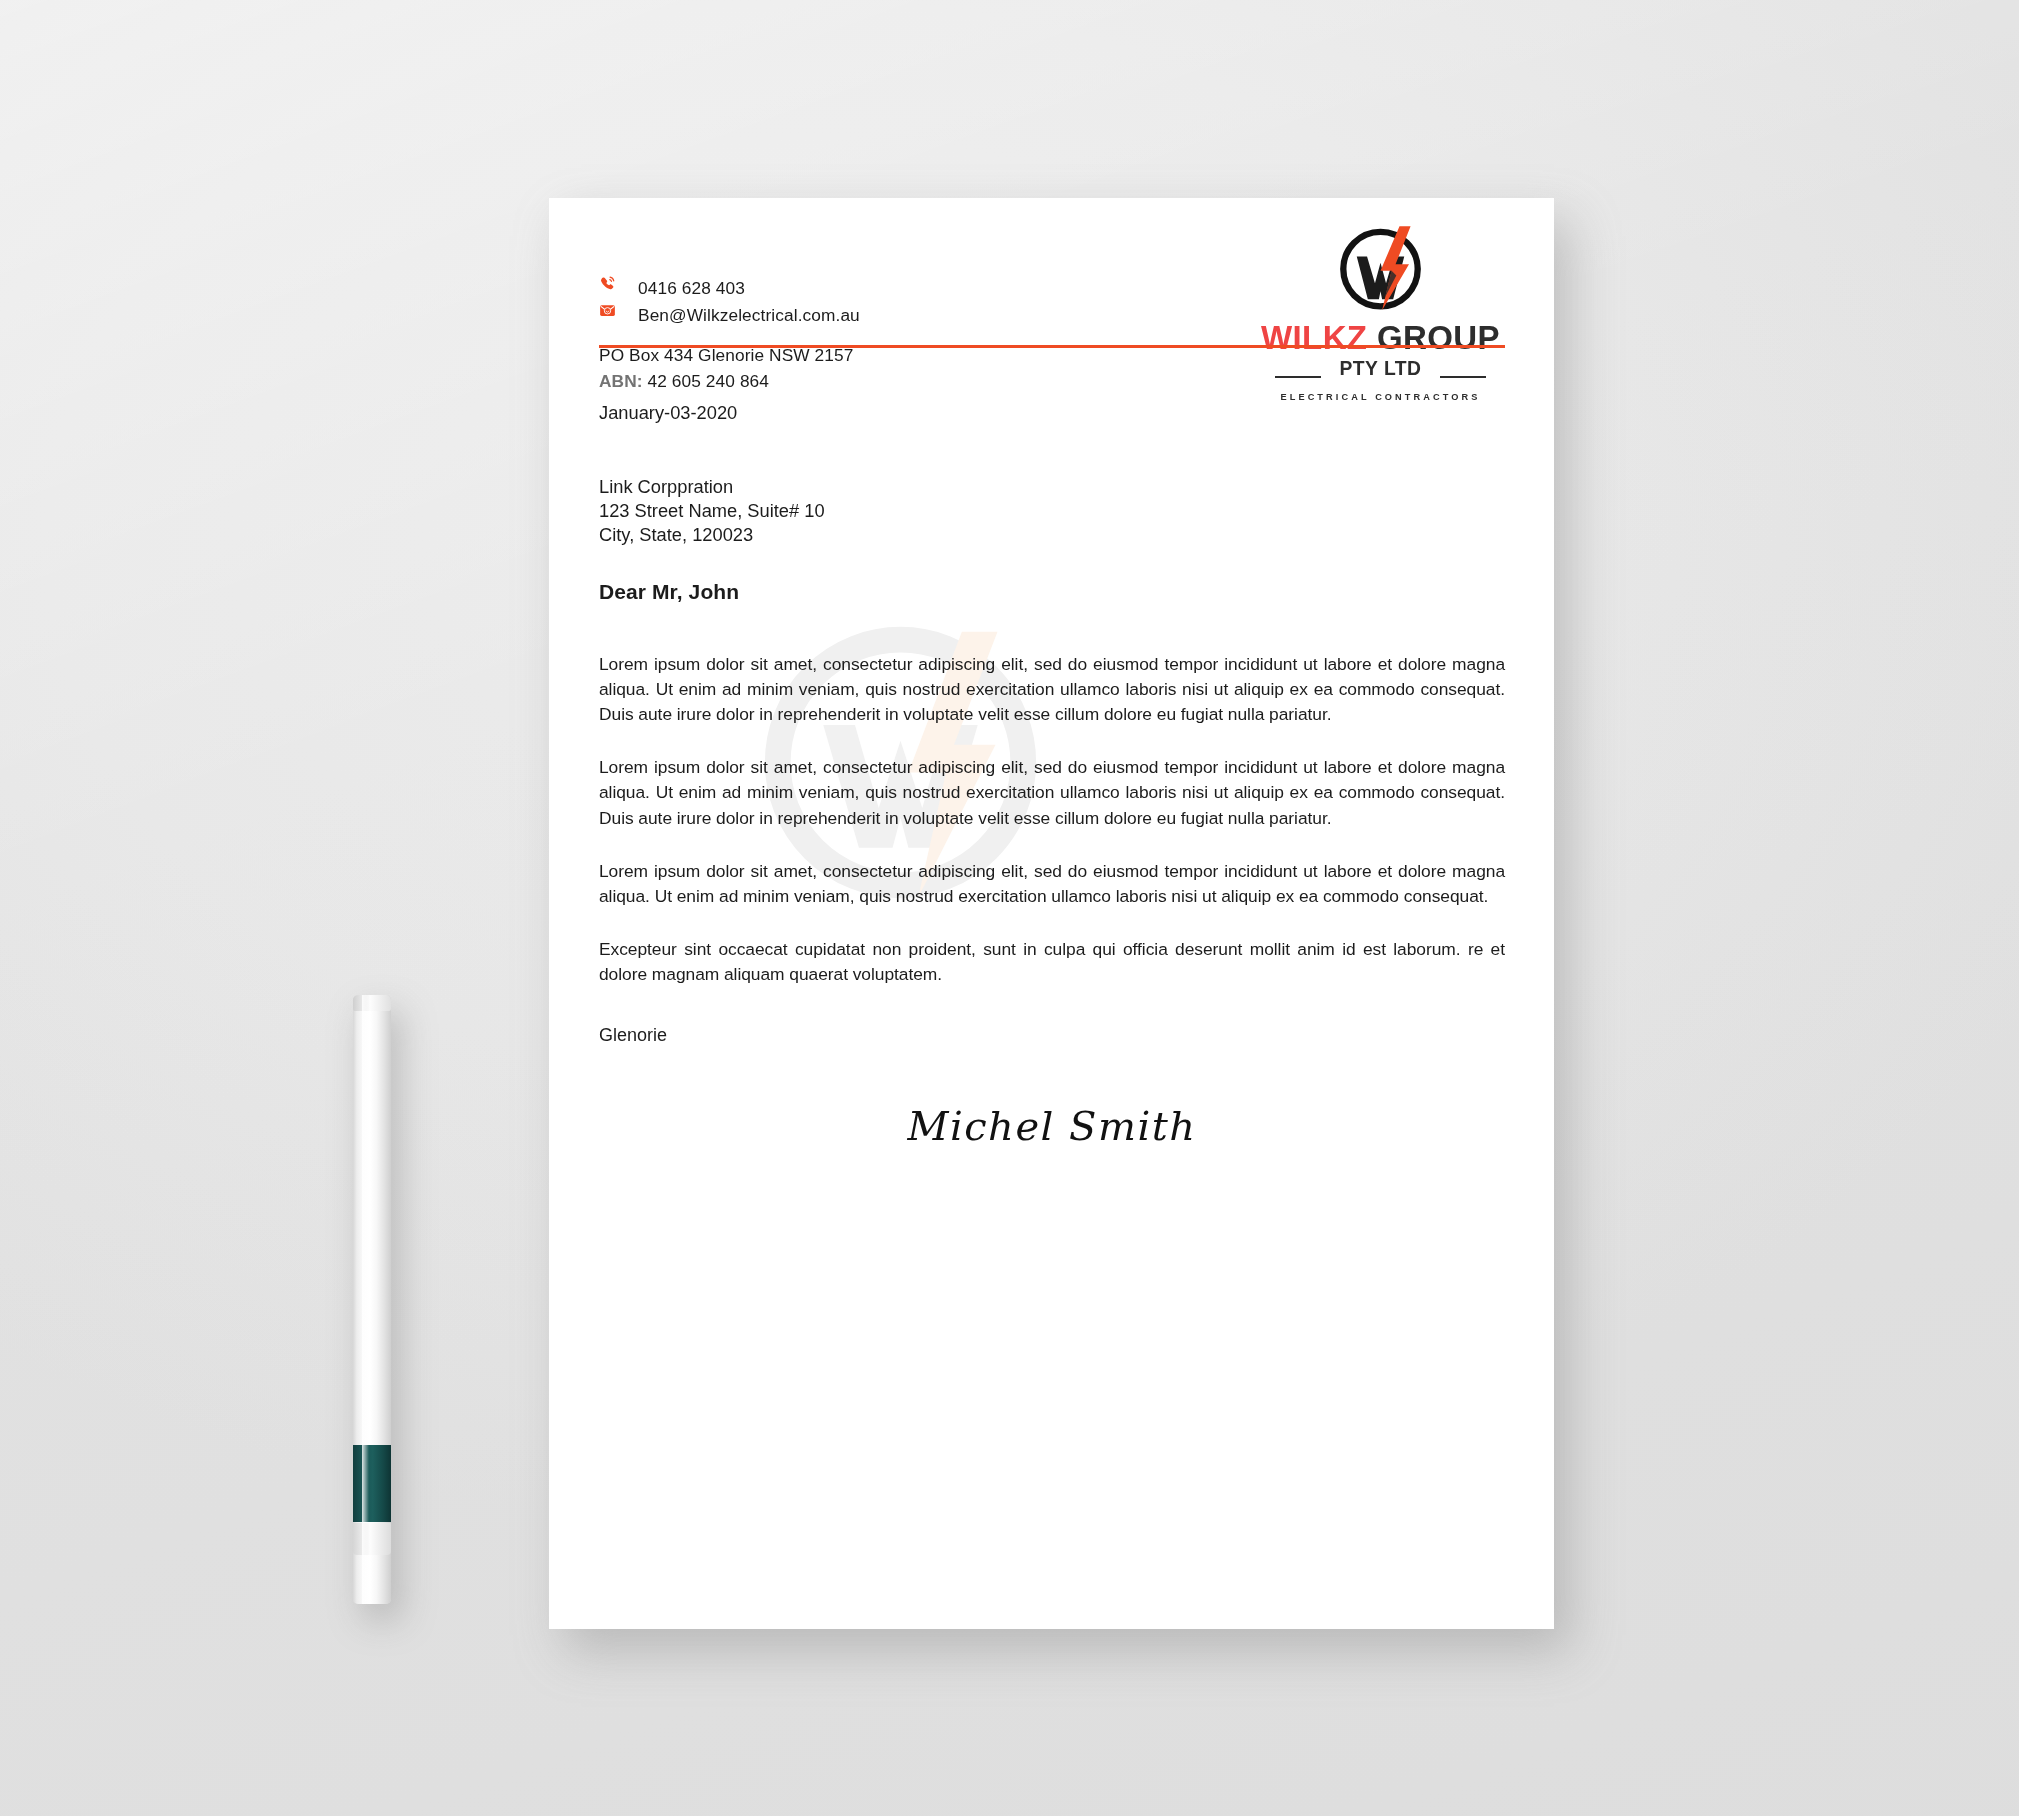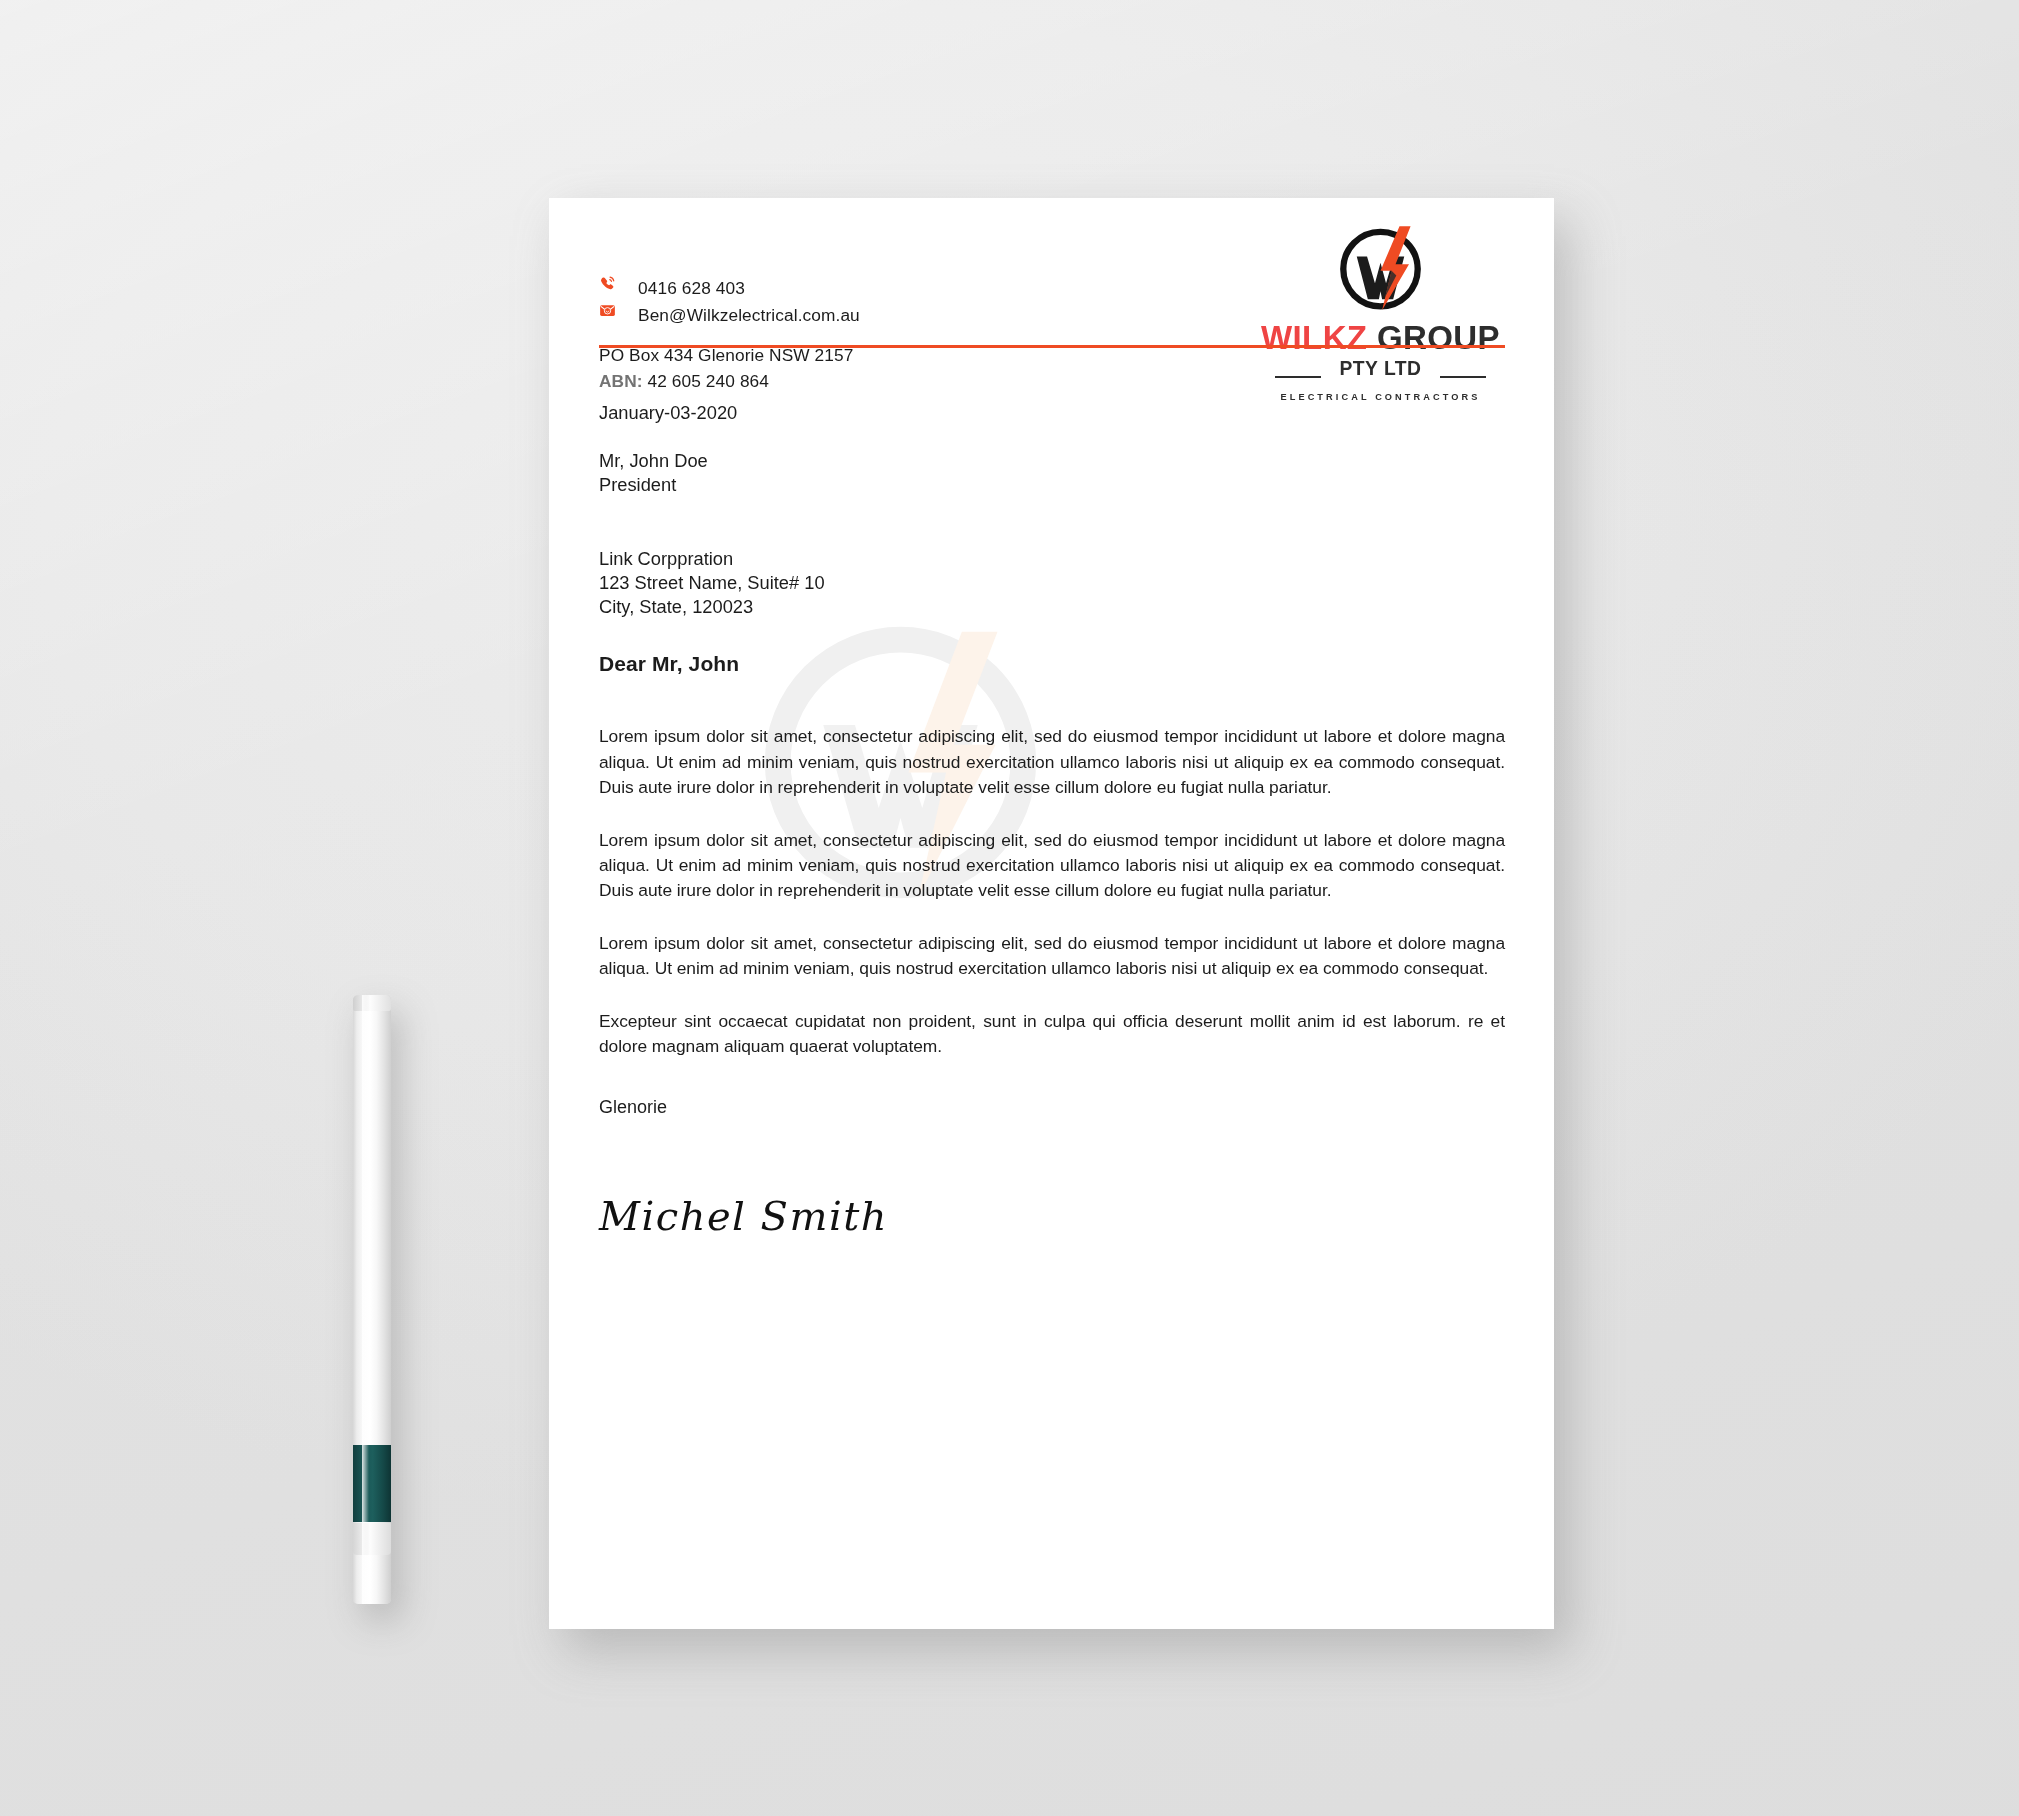--- a/index.html
+++ b/index.html
@@ -231,27 +231,28 @@
     text-align: justify;
     margin: 0 0 28px 0;
     letter-spacing: -0.05px;
   }
   .para:last-child { margin-bottom: 0; }
   .closing {
     margin-top: 38px;
     font-size: 18px;
   }
   .signature {
-    margin-top: 78px;
+    margin-top: 60px;
     font-family: "DejaVu Serif", serif;
     font-style: italic;
     font-size: 40px;
     color: #111111;
     letter-spacing: 1.5px;
     line-height: 1;
+    text-align: center;
   }
 </style>
 </head>
 <body>
 
 <div class="backdrop"></div>
 <div class="backdrop-vignette"></div>
 
 <div class="pen">
   <div class="pen-top"></div>
@@ -323,24 +324,20 @@
       <div class="logo-tagline">ELECTRICAL CONTRACTORS</div>
     </div>
 
     <div class="header-rule"></div>
   </div>
 
   <div class="letter">
 
     <div class="date">January-03-2020</div>
 
-    <div class="recipient">
-      <div>Mr, John Doe</div>
-      <div>President</div>
-    </div>
 
     <div class="company-block">
       <div>Link Corppration</div>
       <div>123 Street Name, Suite# 10</div>
       <div>City, State, 120023</div>
     </div>
 
     <div class="salutation">Dear Mr, John</div>
 
     <div class="body-paras">

